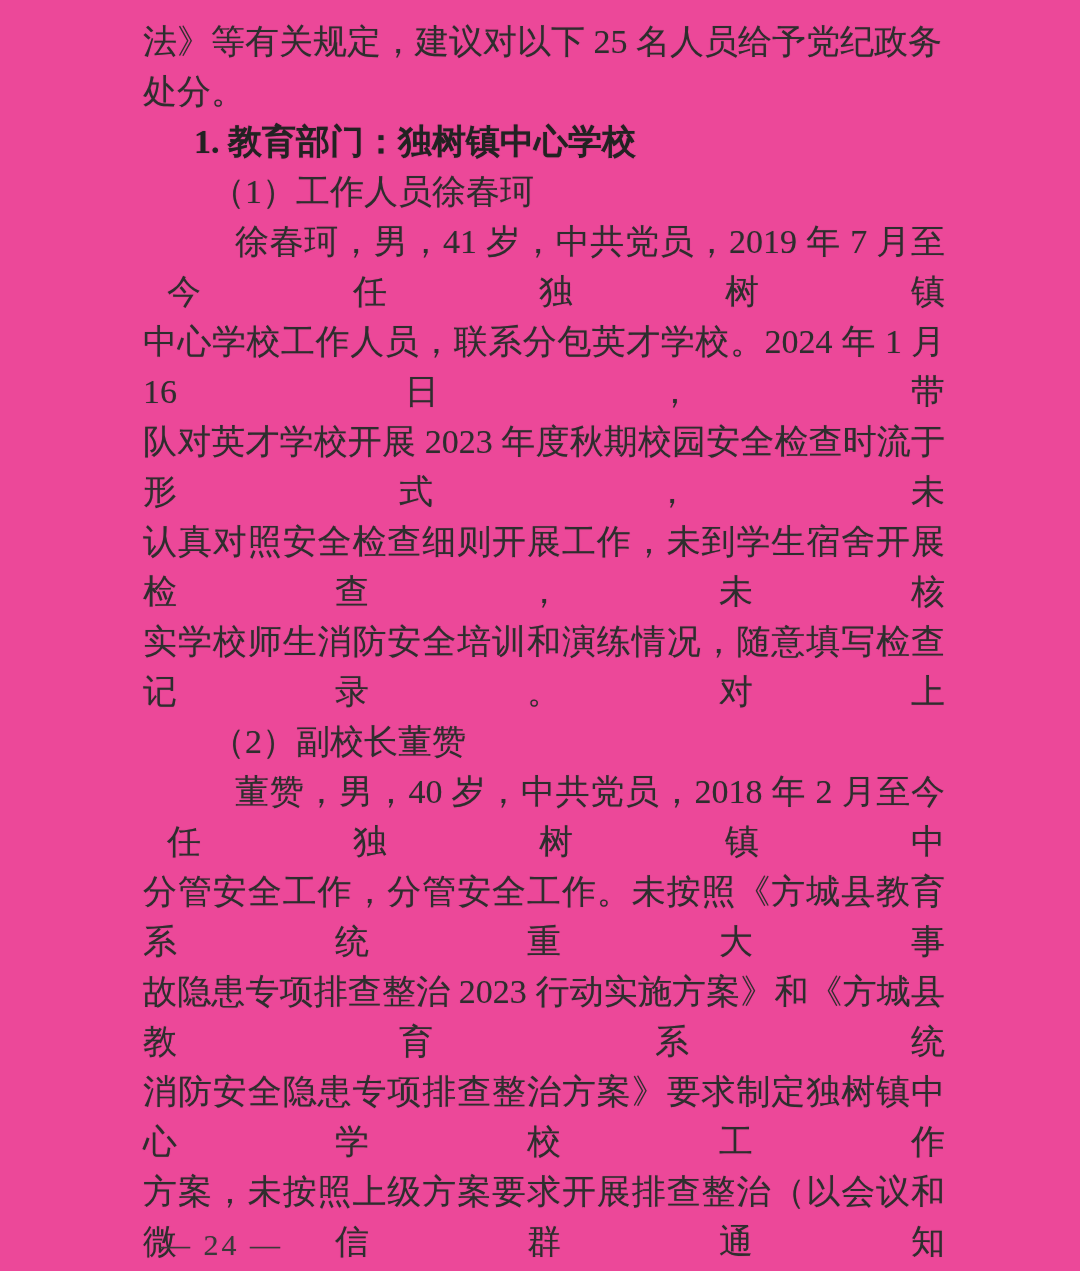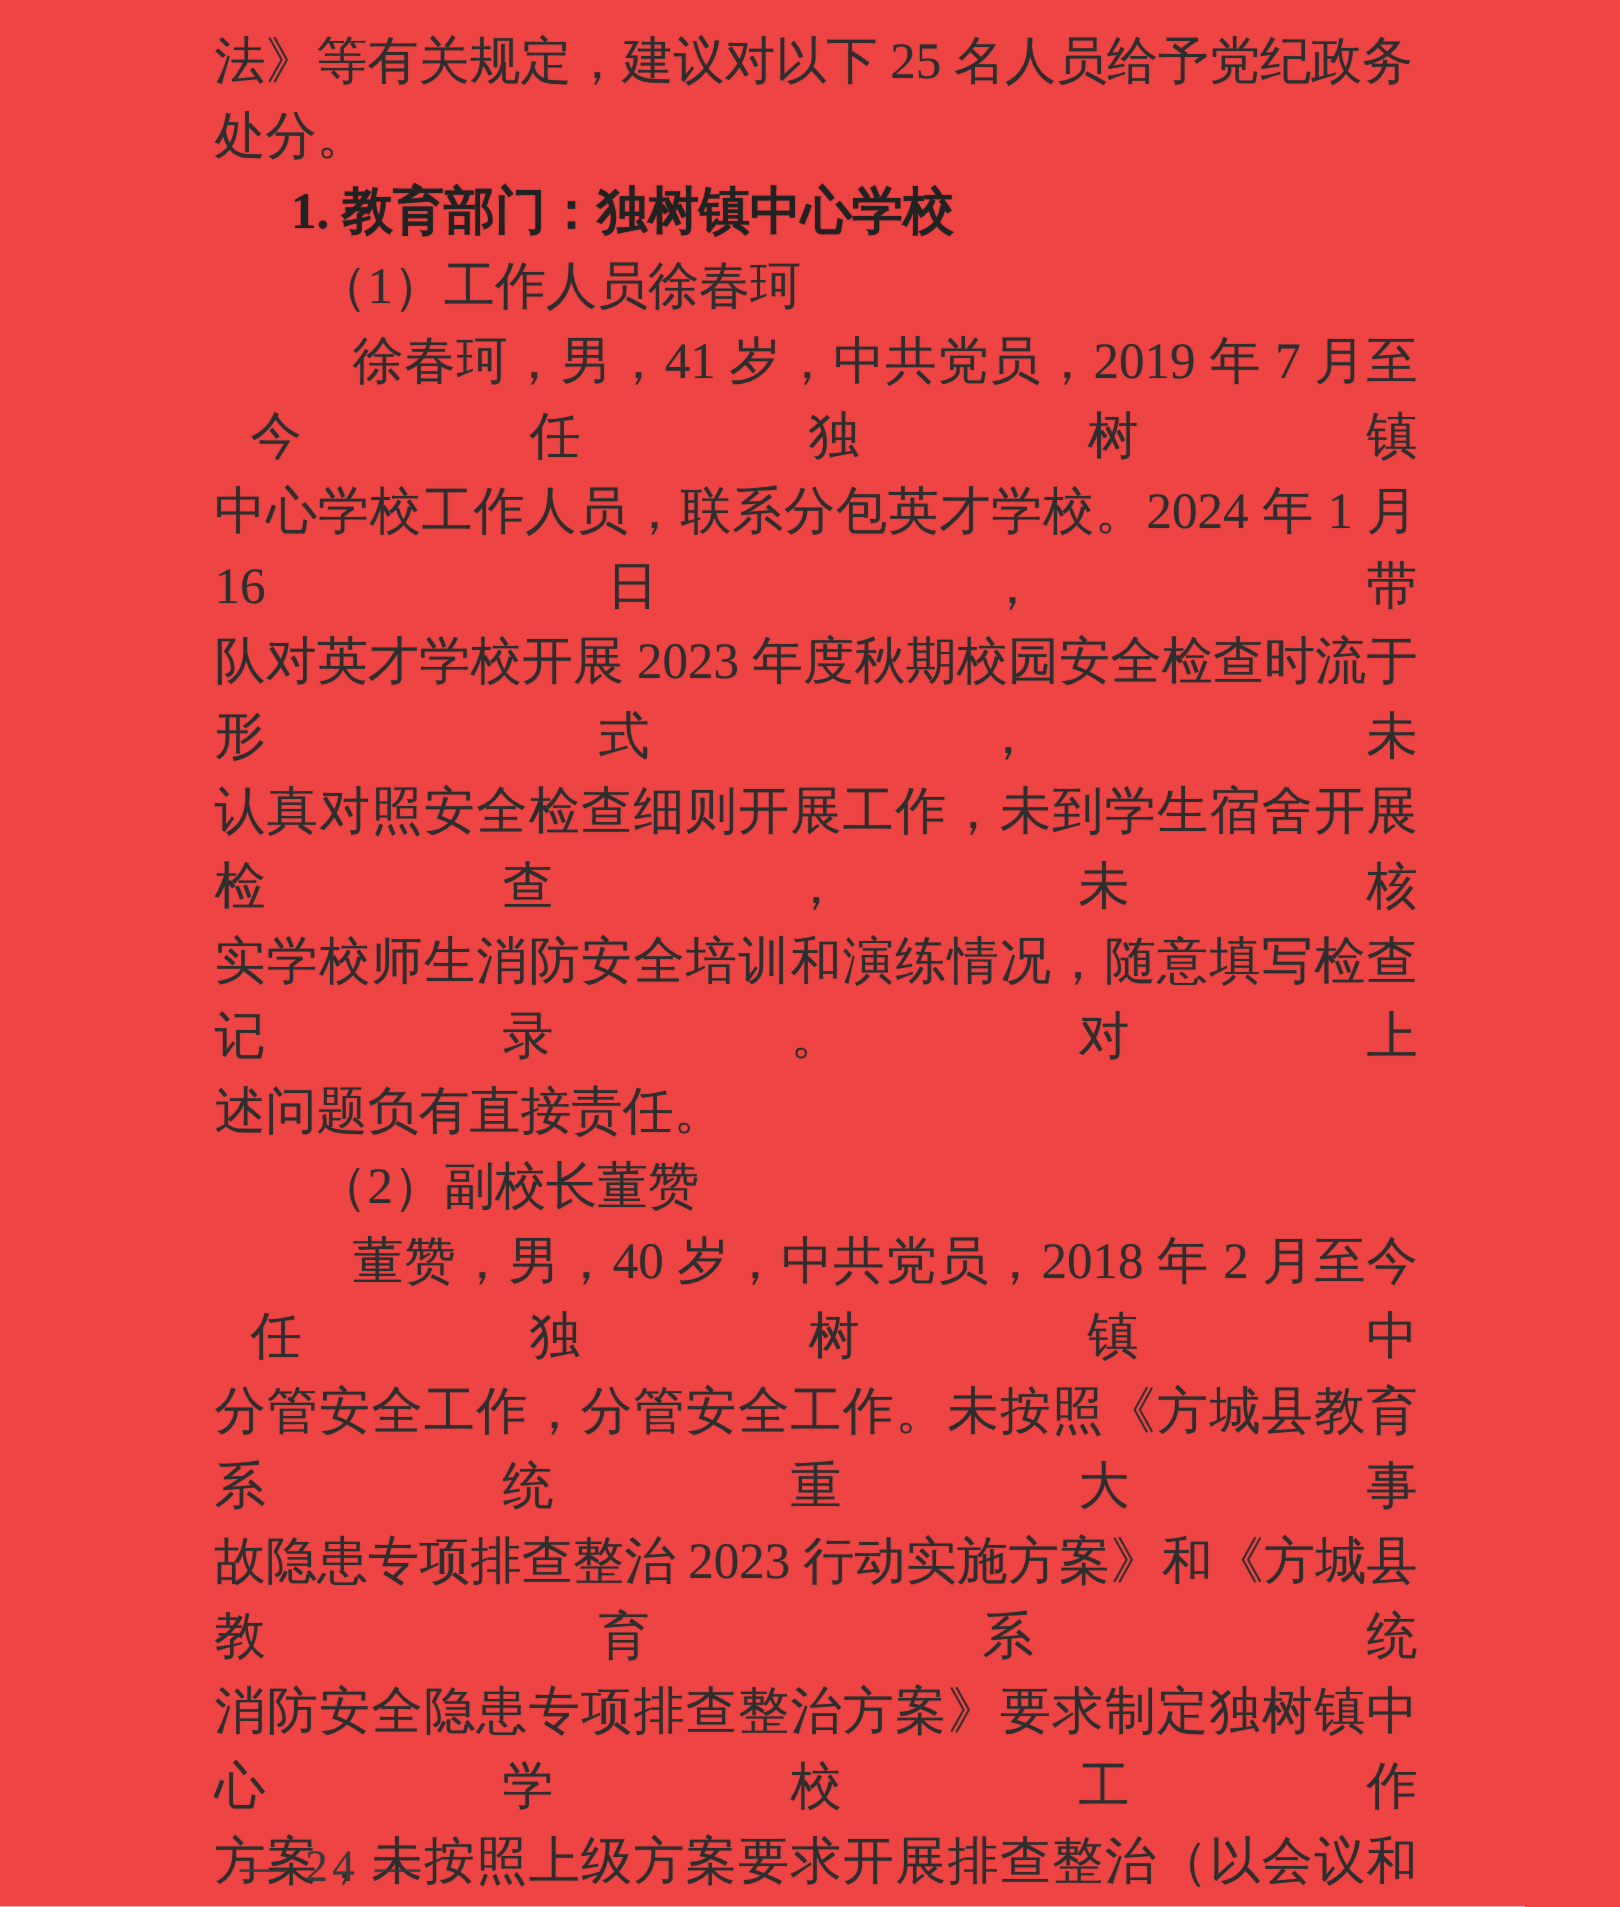--- a/index.html
+++ b/index.html
@@ -4,21 +4,21 @@
 <style>
   html, body {
     margin: 0;
     padding: 0;
     background: #ffffff;
   }
   .page {
     position: relative;
     width: 1080px;
     height: 1271px;
-    background: #ef4444;
+    background: #ec4899;
     overflow: hidden;
     font-family: "Liberation Serif", "DejaVu Serif", serif;
   }
   .content {
     position: absolute;
     top: 17px;
     left: 143px;
     width: 802px;
   }
   .line {
@@ -70,21 +70,20 @@
 <div class="page">
   <div class="content">
     <div class="line last">法》等有关规定，建议对以下 25 名人员给予党纪政务处分。</div>
     <div class="line heading">1. 教育部门：独树镇中心学校</div>
     <div class="line sub">（1）工作人员徐春珂</div>
     <div class="line indent">徐春珂，男，41 岁，中共党员，2019 年 7 月至今任独树镇</div>
     <div class="line">中心学校工作人员，联系分包英才学校。2024 年 1 月 16 日，带</div>
     <div class="line">队对英才学校开展 2023 年度秋期校园安全检查时流于形式，未</div>
     <div class="line">认真对照安全检查细则开展工作，未到学生宿舍开展检查，未核</div>
     <div class="line">实学校师生消防安全培训和演练情况，随意填写检查记录。对上</div>
-    <div class="line last">述问题负有直接责任。</div>
     <div class="line sub">（2）副校长董赞</div>
     <div class="line indent">董赞，男，40 岁，中共党员，2018 年 2 月至今任独树镇中</div>
     <div class="line">分管安全工作，分管安全工作。未按照《方城县教育系统重大事</div>
     <div class="line">故隐患专项排查整治 2023 行动实施方案》和《方城县教育系统</div>
     <div class="line">消防安全隐患专项排查整治方案》要求制定独树镇中心学校工作</div>
     <div class="line">方案，未按照上级方案要求开展排查整治（以会议和微信群通知</div>
 
   </div>
   <div class="footer">— 24 —</div>
 </div>

